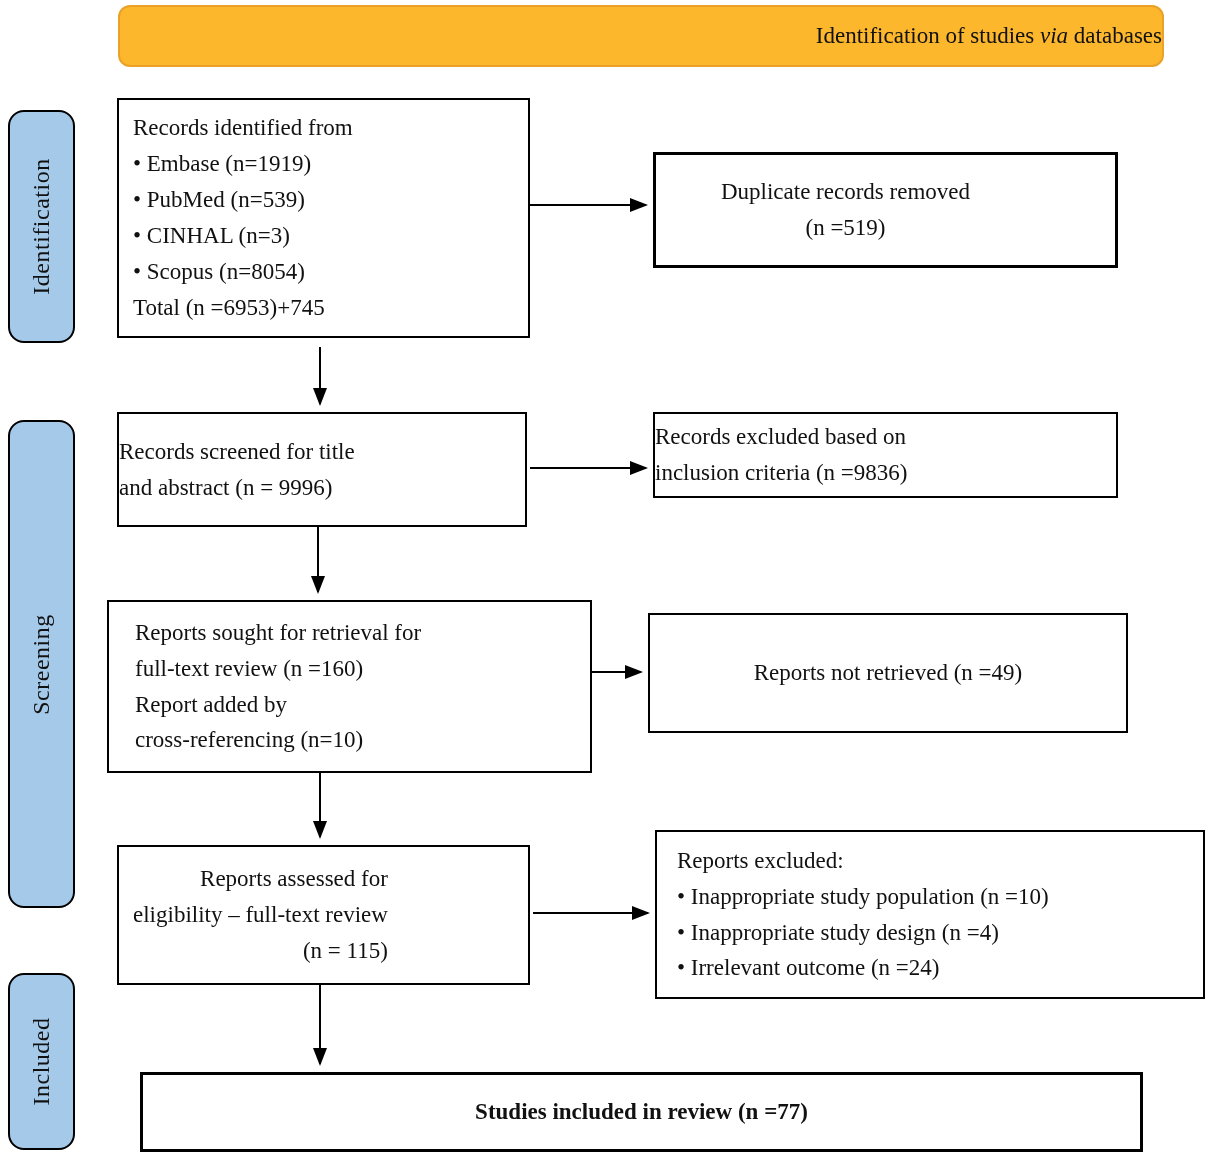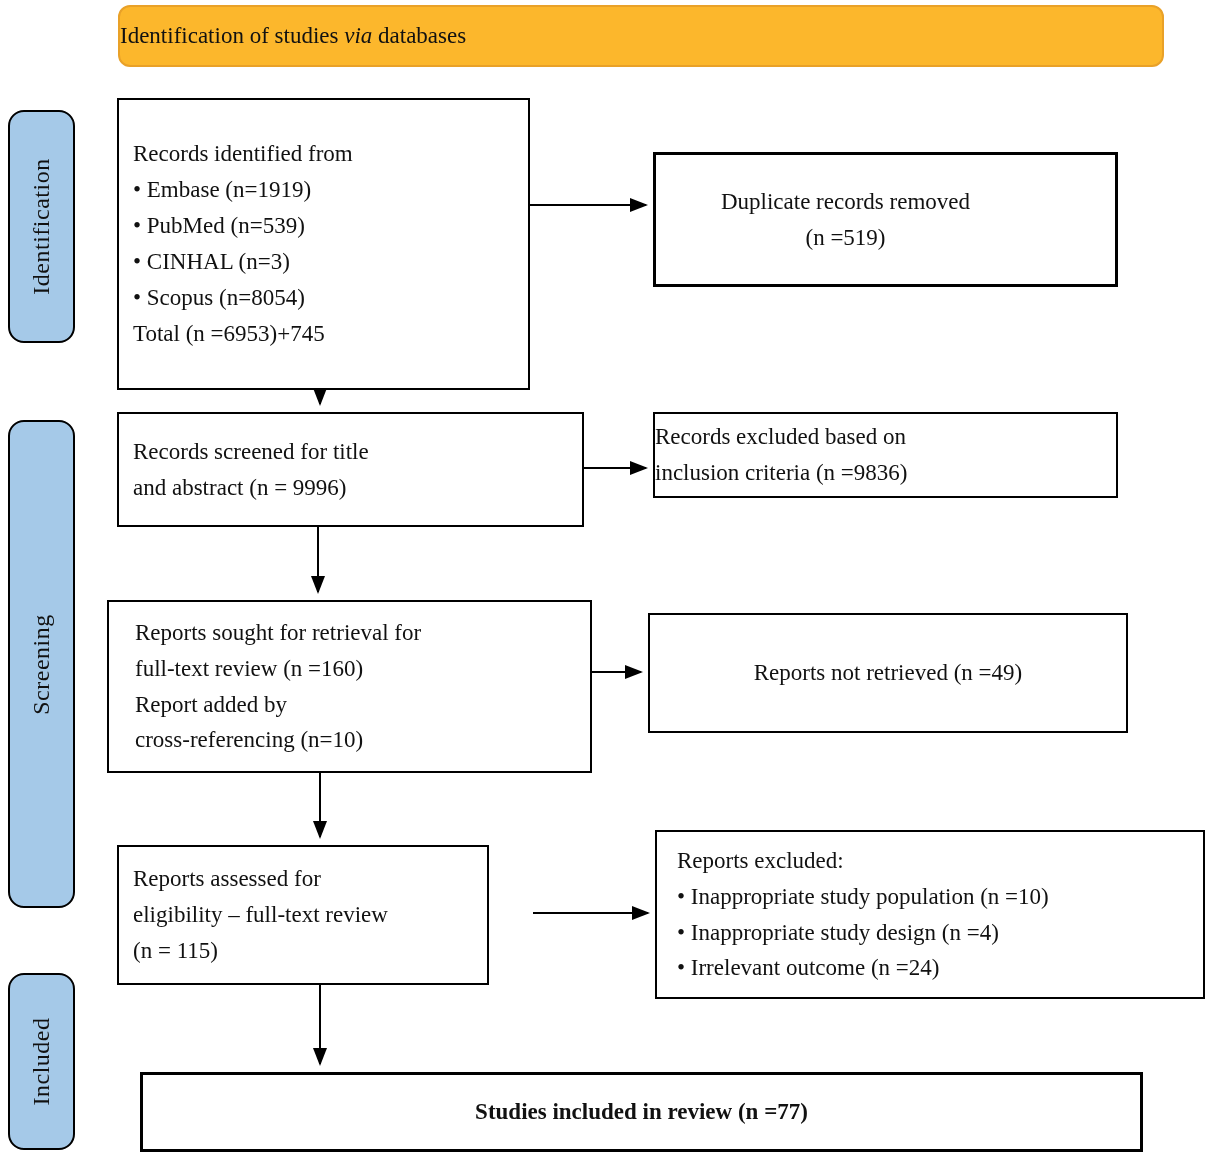--- a/index.html
+++ b/index.html
@@ -19,21 +19,21 @@
     pointer-events: none;
   }
   .banner {
     position: absolute;
     left: 118px; top: 5px;
     width: 1046px; height: 62px;
     border: 2px solid #e9a128;
     border-radius: 12px;
     display: flex;
     align-items: center;
-    justify-content: flex-start;
+    justify-content: flex-end;
     font-size: 23px;
     box-sizing: border-box;
   }
   .banner .it { font-style: italic; }
   .stage {
     position: absolute;
     left: 8px;
     width: 67px;
     border: 2px solid #000000;
     border-radius: 16px;
@@ -55,29 +55,29 @@
     position: absolute;
     background: #ffffff;
     border: 2px solid #000000;
     box-sizing: border-box;
     font-size: 23px;
     line-height: 1.56;
     display: flex;
     align-items: center;
   }
   .box .lines { white-space: pre-line; }
-  .b-records-identified { left: 117px; top: 98px;  width: 413px; height: 292px; padding-left: 14px; }
-  .b-duplicates         { left: 653px; top: 152px; width: 465px; height: 135px; border-width: 3px;
+  .b-records-identified { left: 117px; top: 98px;  width: 413px; height: 240px; padding-left: 14px; }
+  .b-duplicates         { left: 653px; top: 152px; width: 465px; height: 116px; border-width: 3px;
                           justify-content: center; text-align: center; padding-right: 80px; }
-  .b-screened           { left: 117px; top: 412px; width: 467px; height: 115px; padding-left: 14px; }
+  .b-screened           { left: 117px; top: 412px; width: 410px; height: 115px; padding-left: 0; }
   .b-records-excluded   { left: 653px; top: 412px; width: 465px; height: 86px; }
   .b-sought             { left: 107px; top: 600px; width: 485px; height: 173px; padding-left: 26px; }
   .b-not-retrieved      { left: 648px; top: 613px; width: 480px; height: 120px;
                           justify-content: center; text-align: center; }
-  .b-assessed           { left: 117px; top: 845px; width: 372px; height: 140px; padding-left: 14px; }
+  .b-assessed           { left: 117px; top: 845px; width: 413px; height: 140px; padding-left: 14px; text-align: right; }
   .b-reports-excluded   { left: 655px; top: 830px; width: 550px; height: 169px; padding-left: 20px; }
   .b-included           { left: 140px; top: 1072px; width: 1003px; height: 80px; border-width: 3px;
                           justify-content: center; text-align: right; font-weight: bold; }
 </style>
 </head>
 <body>
 
 <div class="canvas">
 
   <svg class="connectors" viewBox="0 0 1211 1157" xmlns="http://www.w3.org/2000/svg">

